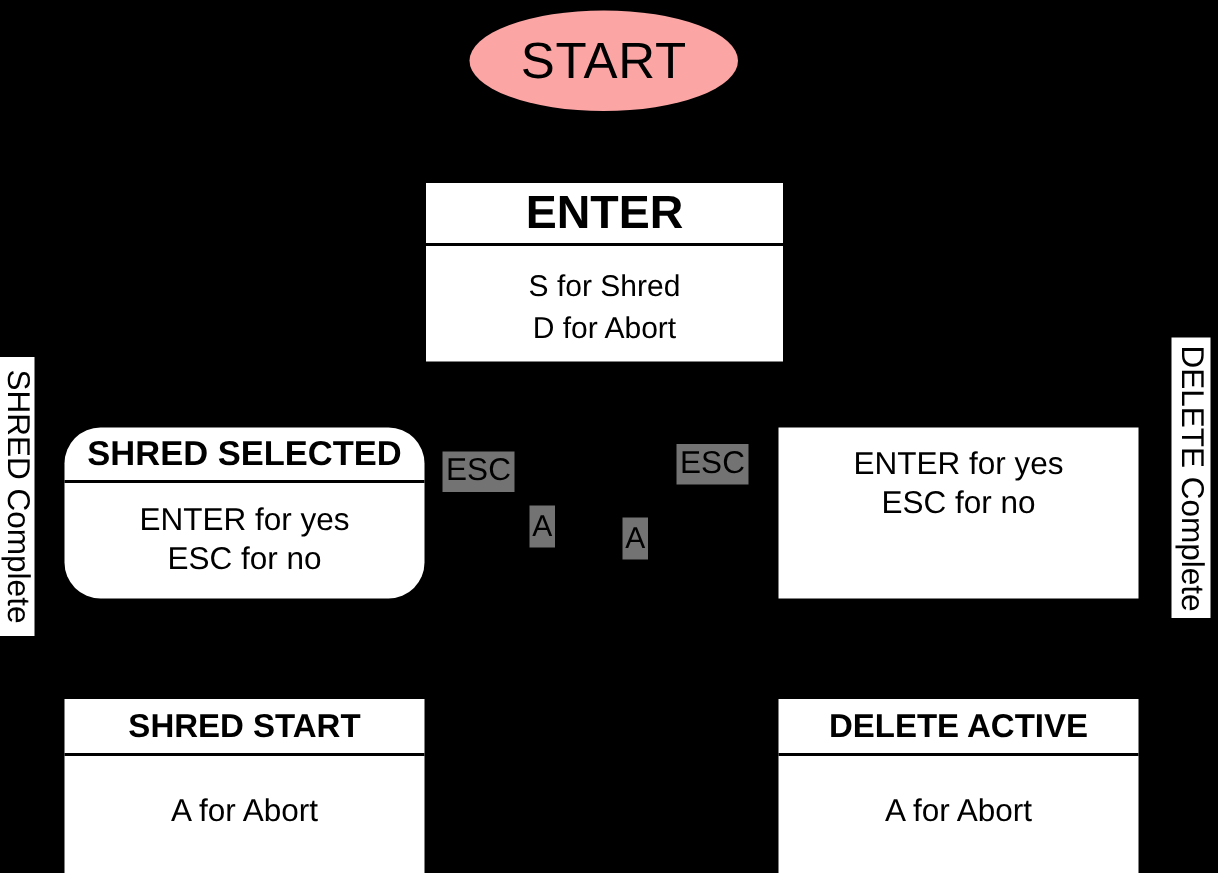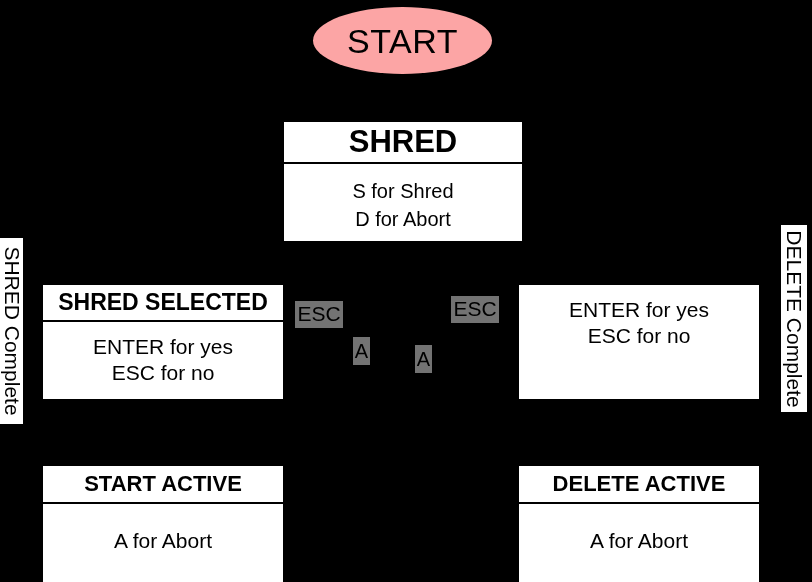--- a/index.html
+++ b/index.html
@@ -100,20 +100,21 @@
     line-height: 28px;
     padding-top: 13px;
   }
 
   
   #box-shred-selected {
     left: 43px;
     top: 285px;
     width: 240px;
     height: 114px;
+    border-radius: 24px;
   }
   #box-shred-selected .state-title {
     height: 37px;
     font-size: 23px;
     padding-left: 6px;
     padding-right: 6px;
   }
   #box-shred-selected .state-body {
     font-size: 21px;
     line-height: 26px;
@@ -232,21 +233,21 @@
 </head>
 <body>
 
 <div id="canvas">
 
   <div class="start-node">
     <span class="start-label">START</span>
   </div>
 
   <div class="state-box" id="box-none">
-    <div class="state-title">SHRED</div>
+    <div class="state-title">ENTER</div>
     <div class="state-body">
       <span class="line">S for Shred</span>
       <span class="line">D for Abort</span>
     </div>
   </div>
 
   <div class="state-box" id="box-shred-selected">
     <div class="state-title">SHRED SELECTED</div>
     <div class="state-body">
       <span class="line">ENTER for yes</span>
@@ -255,21 +256,21 @@
   </div>
 
   <div class="state-box" id="box-delete-selected">
     <div class="state-body">
       <span class="line">ENTER for yes</span>
       <span class="line">ESC for no</span>
     </div>
   </div>
 
   <div class="state-box" id="box-shred-active">
-    <div class="state-title">START ACTIVE</div>
+    <div class="state-title">SHRED START</div>
     <div class="state-body">
       <span class="line">A for Abort</span>
     </div>
   </div>
 
   <div class="state-box" id="box-delete-active">
     <div class="state-title">DELETE ACTIVE</div>
     <div class="state-body">
       <span class="line">A for Abort</span>
     </div>

